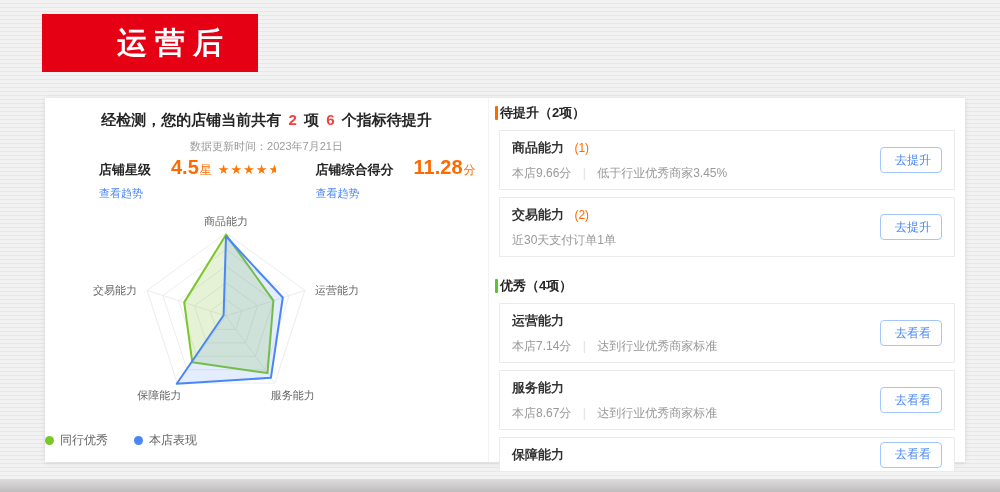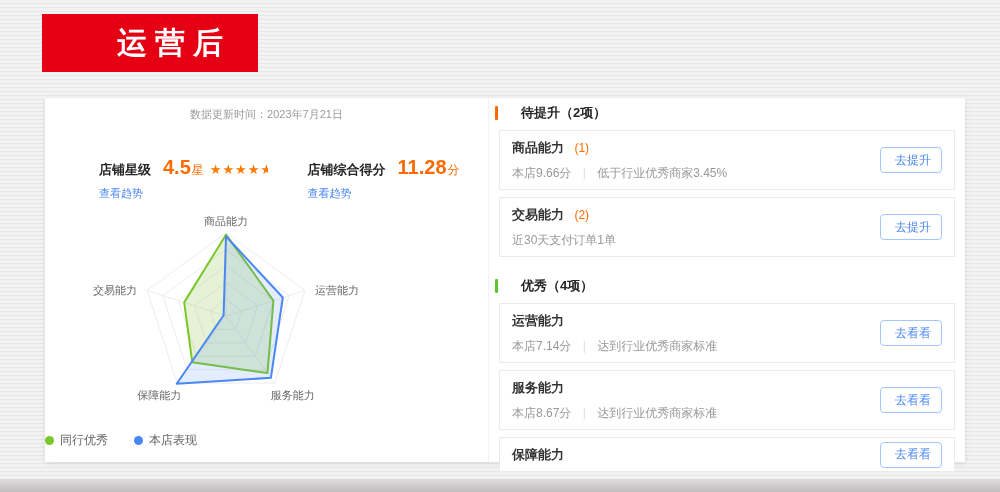--- a/index.html
+++ b/index.html
@@ -14,35 +14,35 @@
   .card{position:absolute;left:45px;top:98px;width:920px;height:364px;background:#fff;
     box-shadow:0 1px 5px rgba(0,0,0,0.10);}
   
   .left-panel{position:absolute;left:0;top:0;width:443px;height:364px;}
   .head-line{padding-top:13px;text-align:center;font-size:15px;font-weight:600;color:#262626;}
   .head-line .red{color:#f53f3f;padding:0 3px;}
   .update-line{margin-top:9px;text-align:center;font-size:11px;color:#9b9b9b;}
   .stats-row{position:absolute;left:54px;top:58px;display:flex;gap:40px;}
   .stat-main{display:flex;align-items:baseline;}
   .stat-label{font-size:13px;font-weight:600;color:#262626;}
-  .stat-num{font-size:20px;font-weight:bold;color:#ff6a00;margin-left:12px;}
+  .stat-num{font-size:20px;font-weight:bold;color:#ff6a00;margin-left:20px;}
   .stat-unit{font-size:12px;color:#ff6a00;margin-left:1px;}
   .stars{margin-left:6px;color:#ff7800;font-size:13px;letter-spacing:1px;white-space:nowrap;}
   .star-half{display:inline-block;width:0.55em;overflow:hidden;vertical-align:bottom;}
   .trend-link{display:inline-block;margin-top:7px;font-size:11px;color:#4a87f5;text-decoration:none;cursor:pointer;}
   #radar-svg{position:absolute;left:0;top:100px;}
   #radar-svg text{font-family:"Liberation Sans","DejaVu Sans",sans-serif;}
   .legend{position:absolute;left:0;top:334px;width:443px;display:flex;gap:26px;}
   .legend-item{display:flex;align-items:center;gap:6px;font-size:12px;color:#666;}
   .legend-dot{width:9px;height:9px;border-radius:50%;}
   
   .right-panel{position:absolute;left:443px;top:0;width:477px;height:364px;
     border-left:1px solid #f2f2f2;box-sizing:border-box;padding:6px 10px 0 10px;
     display:flex;flex-direction:column;}
-  .section-header{display:flex;align-items:center;gap:23px;height:20px;margin:0 0 8px -4px;}
+  .section-header{display:flex;align-items:center;gap:2px;height:20px;margin:0 0 8px -4px;}
   .section-header.second{margin-top:13px;}
   .section-bar{width:3px;height:14px;border-radius:1px;}
   .section-title{font-size:13px;font-weight:600;color:#262626;}
   .item{position:relative;height:44px;border:1px solid #ebebeb;border-radius:0;background:#fff;
     margin-bottom:7px;padding:7px 12px;box-sizing:content-box;}
   .item-title{font-size:13px;font-weight:600;color:#333;}
   .item-count{font-size:12px;color:#ff6a00;margin-left:6px;}
   .item-desc{margin-top:8px;font-size:12px;color:#999;}
   .item-sep{color:#e0e0e0;margin:0 8px;}
   .item-btn{position:absolute;right:12px;top:50%;transform:translateY(-50%);
@@ -53,20 +53,27 @@
 <body>
 
 <div class="stage">
   <div class="bottom-band"></div>
 
   <div class="badge">运营后</div>
 
   <div class="card">
 
     <div class="left-panel">
+      <div class="head-line">
+        <span>经检测，您的店铺当前共有</span>
+        <span class="red">2</span>
+        <span>项</span>
+        <span class="red">6</span>
+        <span>个指标待提升</span>
+      </div>
       <div class="update-line">数据更新时间：2023年7月21日</div>
 
       <div class="stats-row">
         <div class="stat-block">
           <div class="stat-main">
             <span class="stat-label">店铺星级</span>
             <span class="stat-num">4.5</span>
             <span class="stat-unit">星</span>
             <span class="stars"><span id="stars-full">★★★★</span><span class="star-half" id="stars-half">★</span></span>
           </div>

